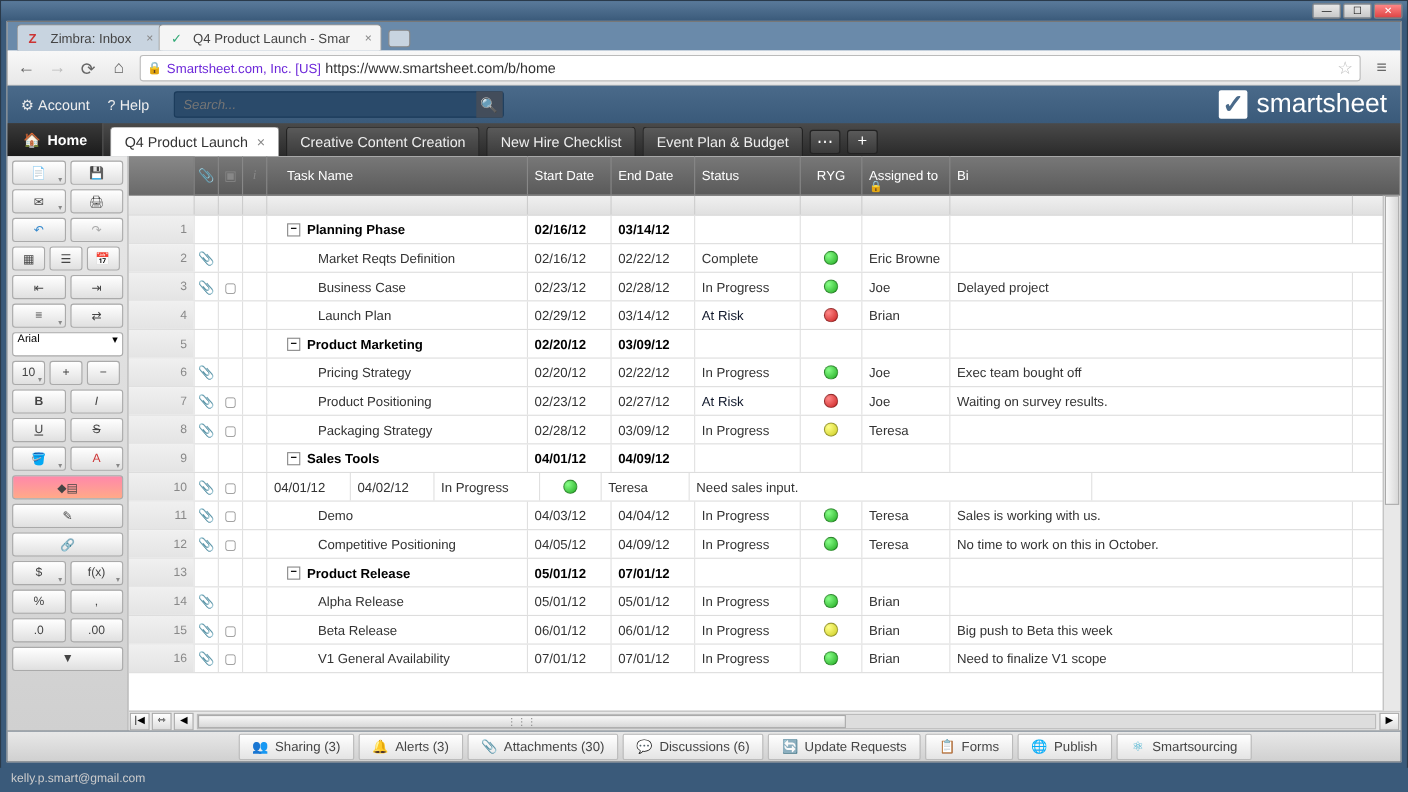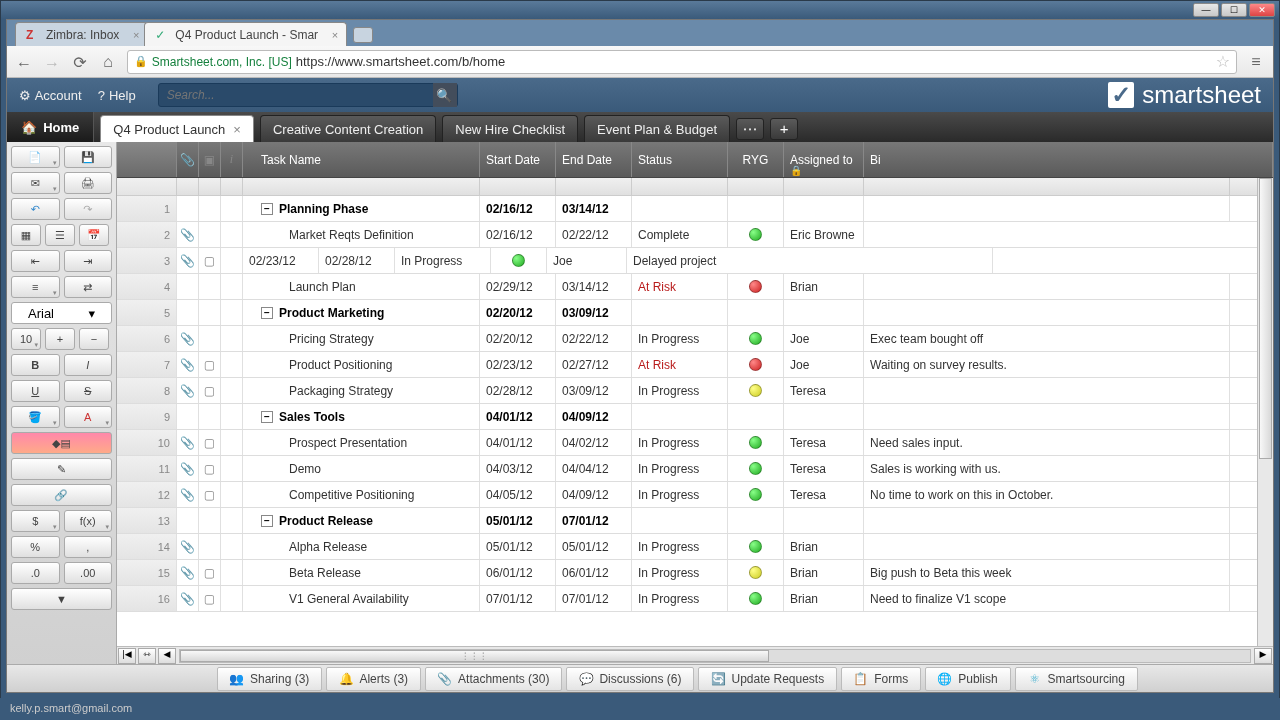--- a/index.html
+++ b/index.html
@@ -16,21 +16,21 @@
 .tab-strip { height:26px; background:#6a8aaa; display:flex; align-items:flex-end; padding-left:8px; gap:0; }
 .btab { height:24px; padding:0 28px 0 10px; background:#c8d4e0; border-radius:4px 4px 0 0; font-size:12px; display:flex; align-items:center; color:#444; position:relative; margin-right:-4px; border:1px solid #888; border-bottom:none;}
 .btab.active { background:#f5f5f5; z-index:2; }
 .btab .x { position:absolute; right:8px; font-size:11px; color:#888; cursor:pointer; }
 .btab .ico { width:14px; height:14px; margin-right:6px; display:inline-block; }
 .newtab-btn { width:20px; height:16px; background:#c8d4e0; border:1px solid #888; border-radius:3px; margin-left:10px; margin-bottom:3px; cursor:pointer; }
 .addr-bar { height:32px; background:linear-gradient(#f8f8f8,#e8e8e8); border-bottom:1px solid #bbb; display:flex; align-items:center; padding:0 8px; gap:10px; }
 .nav-ico { width:18px; height:18px; color:#666; cursor:pointer; font-size:16px; text-align:center; }
 .url-box { flex:1; height:24px; border:1px solid #bbb; border-radius:3px; background:#fff; display:flex; align-items:center; padding:0 6px; font-size:13px; color:#333; }
 .url-box .lock { color:#3a3; font-size:11px; margin-right:4px; }
-.url-box .ev { color:#15803d; font-size:12px; margin-right:4px; }
+.url-box .ev { color:#6d28d9; font-size:12px; margin-right:4px; }
 .star { color:#bbb; font-size:16px; cursor:pointer; }
 
 
 .app { position:absolute; top:58px; left:0; right:0; bottom:0; background:#3a5a7a; }
 .app-top { height:34px; background:linear-gradient(#4a6a8a,#3a5a7a); display:flex; align-items:center; padding:0 12px; color:#eee; font-size:13px; }
 .app-top .lnk { display:flex; align-items:center; gap:4px; margin-right:16px; cursor:pointer; }
 .search-box { width:300px; height:24px; background:#2a4a6a; border:1px solid #1a3a5a; border-radius:3px; display:flex; align-items:center; margin-left:6px; }
 .search-box input { flex:1; background:transparent; border:none; color:#ffffff; padding:0 8px; font-size:12px; font-style:italic; outline:none; }
 .search-box .sbtn { width:24px; height:24px; background:#434d5b; display:flex; align-items:center; justify-content:center; color:#ccc; cursor:pointer; }
 .logo { margin-left:auto; color:#fff; display:flex; align-items:center; font-size:24px; font-weight:300; }
@@ -46,21 +46,21 @@
 .tab-sq { width:28px; height:22px; background:linear-gradient(#5a5a5a,#3a3a3a); border:1px solid #222; border-radius:3px; color:#fff; display:flex; align-items:center; justify-content:center; font-size:15px; cursor:pointer; }
 
 
 .workspace { position:absolute; top:64px; left:0; right:0; bottom:28px; display:flex; background:#d0d0d0; }
 
 
 .lt { width:110px; background:linear-gradient(#e8e8e8,#d0d0d0); border-right:1px solid #aaa; padding:4px; }
 .lt-row { display:flex; gap:4px; margin-bottom:4px; }
 .lt-btn { flex:1; height:22px; background:linear-gradient(#fff,#e0e0e0); border:1px solid #aaa; border-radius:3px; display:flex; align-items:center; justify-content:center; font-size:11px; color:#444; cursor:pointer; position:relative; }
 .lt-btn .dd { position:absolute; right:2px; bottom:0; font-size:7px; color:#888; }
-.lt-sel { width:100%; height:22px; background:#fff; border:1px solid #aaa; border-radius:3px; font-size:13px; padding:0 16px; cursor:pointer; display:flex; align-items:center; justify-content:space-between; margin-bottom:4px; }
+.lt-sel { width:100%; height:22px; background:#fff; border:1px solid #aaa; border-radius:3px; font-size:10px; padding:0 4px; cursor:pointer; display:flex; align-items:flex-start; justify-content:space-between; margin-bottom:4px; }
 .lt-btn.wide { width:100%; }
 
 
 .grid-area { flex:1; display:flex; flex-direction:column; background:#fff; overflow:hidden; position:relative; }
 .grid-hdr { height:36px; background:linear-gradient(#787878,#5a5a5a); display:flex; color:#fff; font-size:12px; border-bottom:1px solid #444; }
 .grid-hdr .col { border-right:1px solid #888; padding:4px 6px; display:flex; align-items:center; position:relative; }
 .grid-hdr .rownum-h { width:60px; background:linear-gradient(#888,#6a6a6a); }
 .grid-hdr .ico-col { width:22px; justify-content:center; }
 .grid-blank { height:18px; background:linear-gradient(#f0f0f0,#e0e0e0); border-bottom:1px solid #ccc; display:flex; }
 .grid-blank .col { border-right:1px solid #ccc; }
@@ -76,21 +76,21 @@
 .assign-col { width:80px; }
 .comment-col { width:366px; }
 .parent .task-col, .parent .date-col { font-weight:bold; color:#000; }
 .parent .task-col span.txt { margin-left:0; }
 .child .task-col span.txt { margin-left:28px; }
 .expand { width:12px; height:12px; border:1px solid #888; background:#fff; font-size:10px; line-height:10px; text-align:center; margin-right:6px; cursor:pointer; }
 .ball { width:13px; height:13px; border-radius:50%; border:1px solid rgba(0,0,0,0.3); }
 .ball.g { background:radial-gradient(circle at 30% 30%,#8f8,#2a2); }
 .ball.y { background:radial-gradient(circle at 30% 30%,#ff8,#cc2); }
 .ball.r { background:radial-gradient(circle at 30% 30%,#f88,#c22); }
-.atrisk { color:#b91c1c; }
+.atrisk { color:#0f172a; }
 .lockico { font-size:10px; color:#ccc; position:absolute; bottom:1px; left:6px;}
 
 
 .hscroll { height:18px; background:#e8e8e8; border-top:1px solid #bbb; display:flex; align-items:center; }
 .hscroll .hbtn { width:18px; height:16px; border:1px solid #aaa; background:linear-gradient(#fff,#ddd); font-size:9px; text-align:center; margin:0 1px; cursor:pointer;}
 .hscroll .track { flex:1; height:14px; background:#ddd; border:1px solid #bbb; position:relative; margin:0 2px; }
 .hscroll .thumb { position:absolute; left:0; width:55%; height:100%; background:linear-gradient(#f8f8f8,#d8d8d8); border:1px solid #aaa; }
 
 
 .vscroll { position:absolute; right:0; top:36px; bottom:18px; width:16px; background:#e8e8e8; border-left:1px solid #bbb; }
@@ -339,20 +339,23 @@
               </div>
               <div class="grow child">
                 <div class="col rownum">3</div>
                 <div class="col ico-col">
                   <span>📎</span>
                 </div>
                 <div class="col ico-col">
                   <span>▢</span>
                 </div>
                 <div class="col ico-col"></div>
+                <div class="col task-col">
+                  <span class="txt">Business Case</span>
+                </div>
                 <div class="col date-col">02/23/12</div>
                 <div class="col date-col">02/28/12</div>
                 <div class="col status-col ">In Progress</div>
                 <div class="col ryg-col">
                   <span class="ball g"></span>
                 </div>
                 <div class="col assign-col">Joe</div>
                 <div class="col comment-col">Delayed project</div>
                 <div class="col" style="flex:1"></div>
               </div>
@@ -474,23 +477,20 @@
               </div>
               <div class="grow child">
                 <div class="col rownum">10</div>
                 <div class="col ico-col">
                   <span>📎</span>
                 </div>
                 <div class="col ico-col">
                   <span>▢</span>
                 </div>
                 <div class="col ico-col"></div>
-                <div class="col task-col">
-                  <span class="txt">Prospect Presentation</span>
-                </div>
                 <div class="col date-col">04/01/12</div>
                 <div class="col date-col">04/02/12</div>
                 <div class="col status-col ">In Progress</div>
                 <div class="col ryg-col">
                   <span class="ball g"></span>
                 </div>
                 <div class="col assign-col">Teresa</div>
                 <div class="col comment-col">Need sales input.</div>
                 <div class="col" style="flex:1"></div>
               </div>

